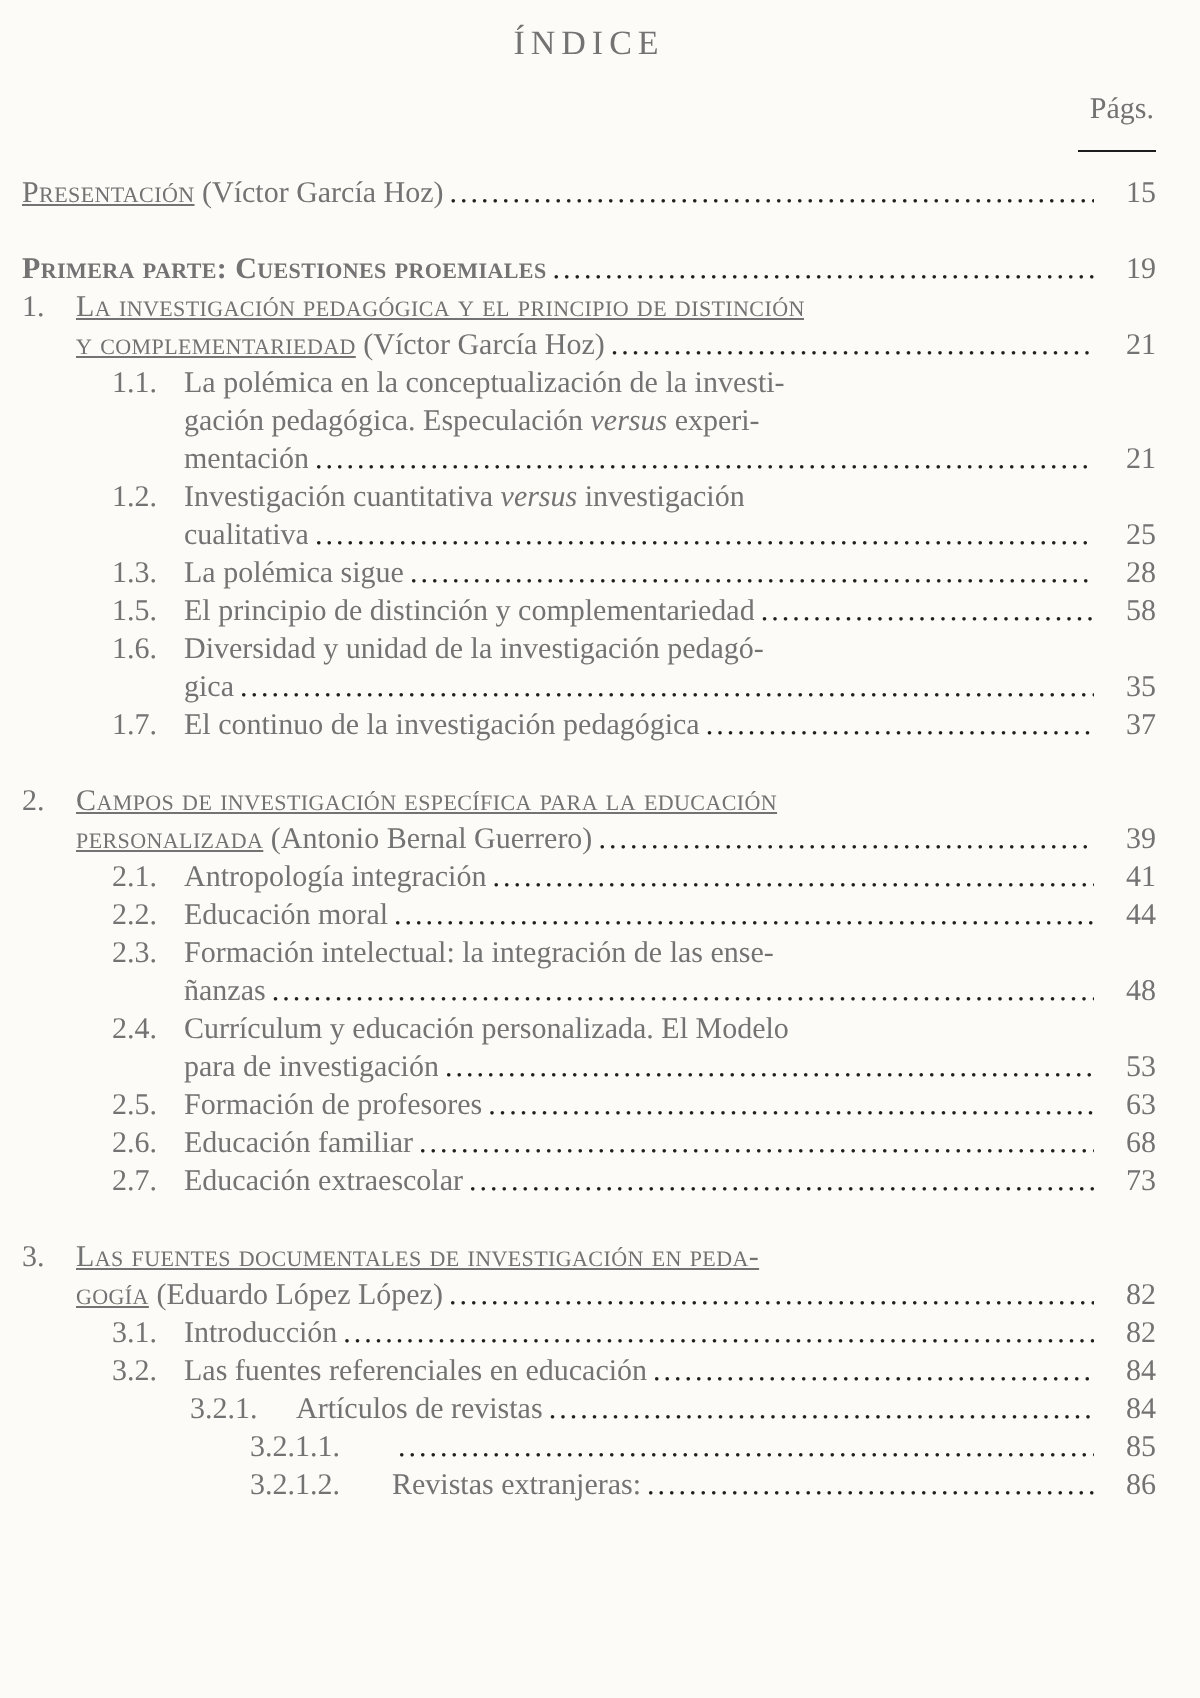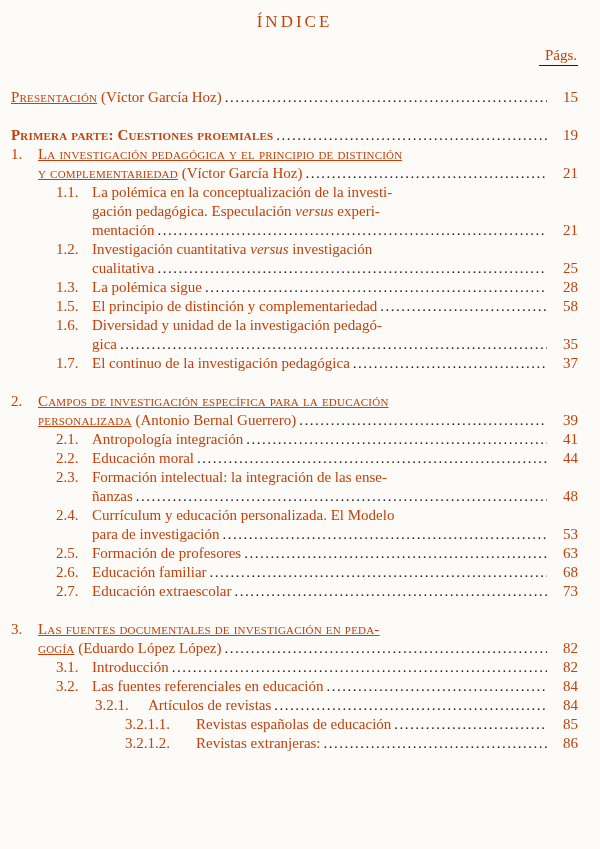--- a/index.html
+++ b/index.html
@@ -1,29 +1,29 @@
 <!DOCTYPE html>
 <html><head>
 <meta charset="utf-8">
 <style>
   html,body { margin:0; padding:0; background:#e8e8e4; }
   .sheet {
     width:600px; height:849px; box-sizing:border-box;
     padding:8px 22px 0 11px;
     background:#fcfbf7;
     font-family:"Liberation Serif","DejaVu Serif",serif;
-    font-size:15px; line-height:19px; color:#c2410c;
+    font-size:15px; line-height:19px; color:#737373;
     overflow:hidden;
   }
   .title {
     margin:4px 0 0 0; font-size:17px; font-weight:400;
     letter-spacing:3px; text-align:center;
   }
   .pags-row { text-align:right; margin-top:15px; margin-bottom:23px; }
-  .pags { border-bottom:1.5px solid #1c1c1c; padding:0 1px 2px 6px; }
+  .pags { border-bottom:1.5px solid #1c1c1c; padding:0 1px 12px 6px; }
 
   .toc { }
   .entry { --numw:0px; }
   .entry.gap { margin-top:19px; }
   .lvl-ch  { --numw:27px; }
   .lvl-s1  { margin-left:45px;  --numw:36px; }
   .lvl-s2  { margin-left:84px;  --numw:53px; }
   .lvl-s3  { margin-left:114px; --numw:71px; }
 
   .line { display:flex; align-items:baseline; }
@@ -243,21 +243,20 @@
         <div class="line">
           <span class="num">3.2.1.</span>
           <span class="txt"><span class="seg-n">Artículos de revistas</span></span>
           <span class="dots"></span>
           <span class="pg">84</span>
         </div>
       </div>
       <div class="entry lvl-s3">
         <div class="line">
           <span class="num">3.2.1.1.</span>
-          <span class="txt"><span class="seg-n">Revistas españolas de educación</span></span>
           <span class="dots"></span>
           <span class="pg">85</span>
         </div>
       </div>
       <div class="entry lvl-s3">
         <div class="line">
           <span class="num">3.2.1.2.</span>
           <span class="txt"><span class="seg-n">Revistas extranjeras:</span></span>
           <span class="dots"></span>
           <span class="pg">86</span>

